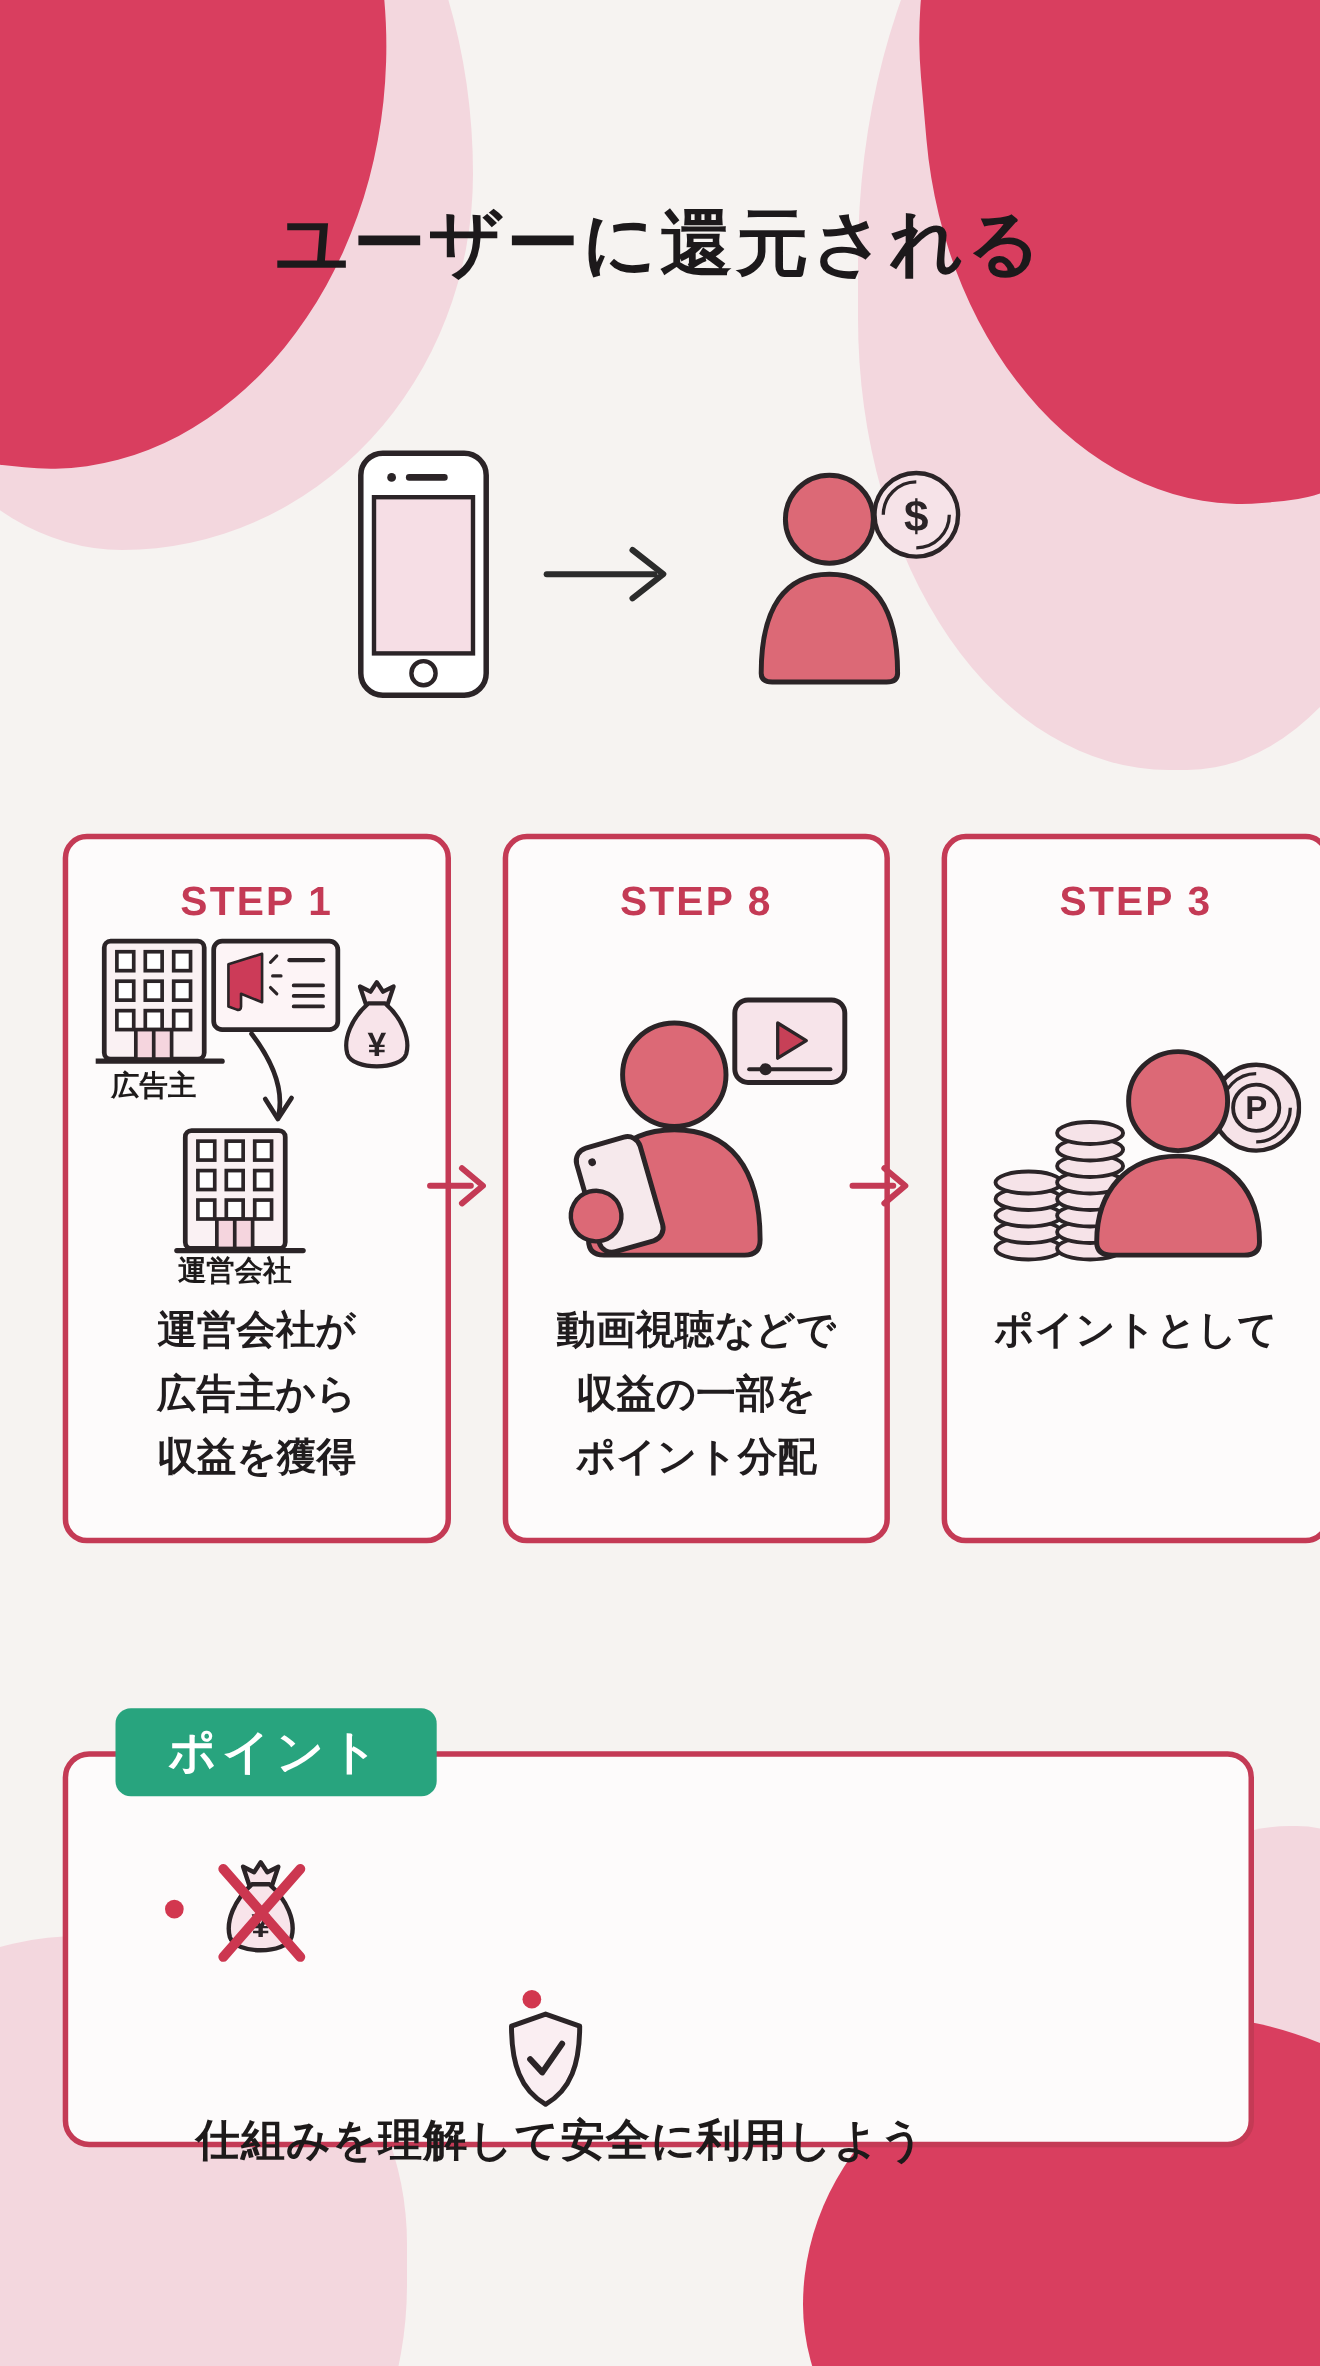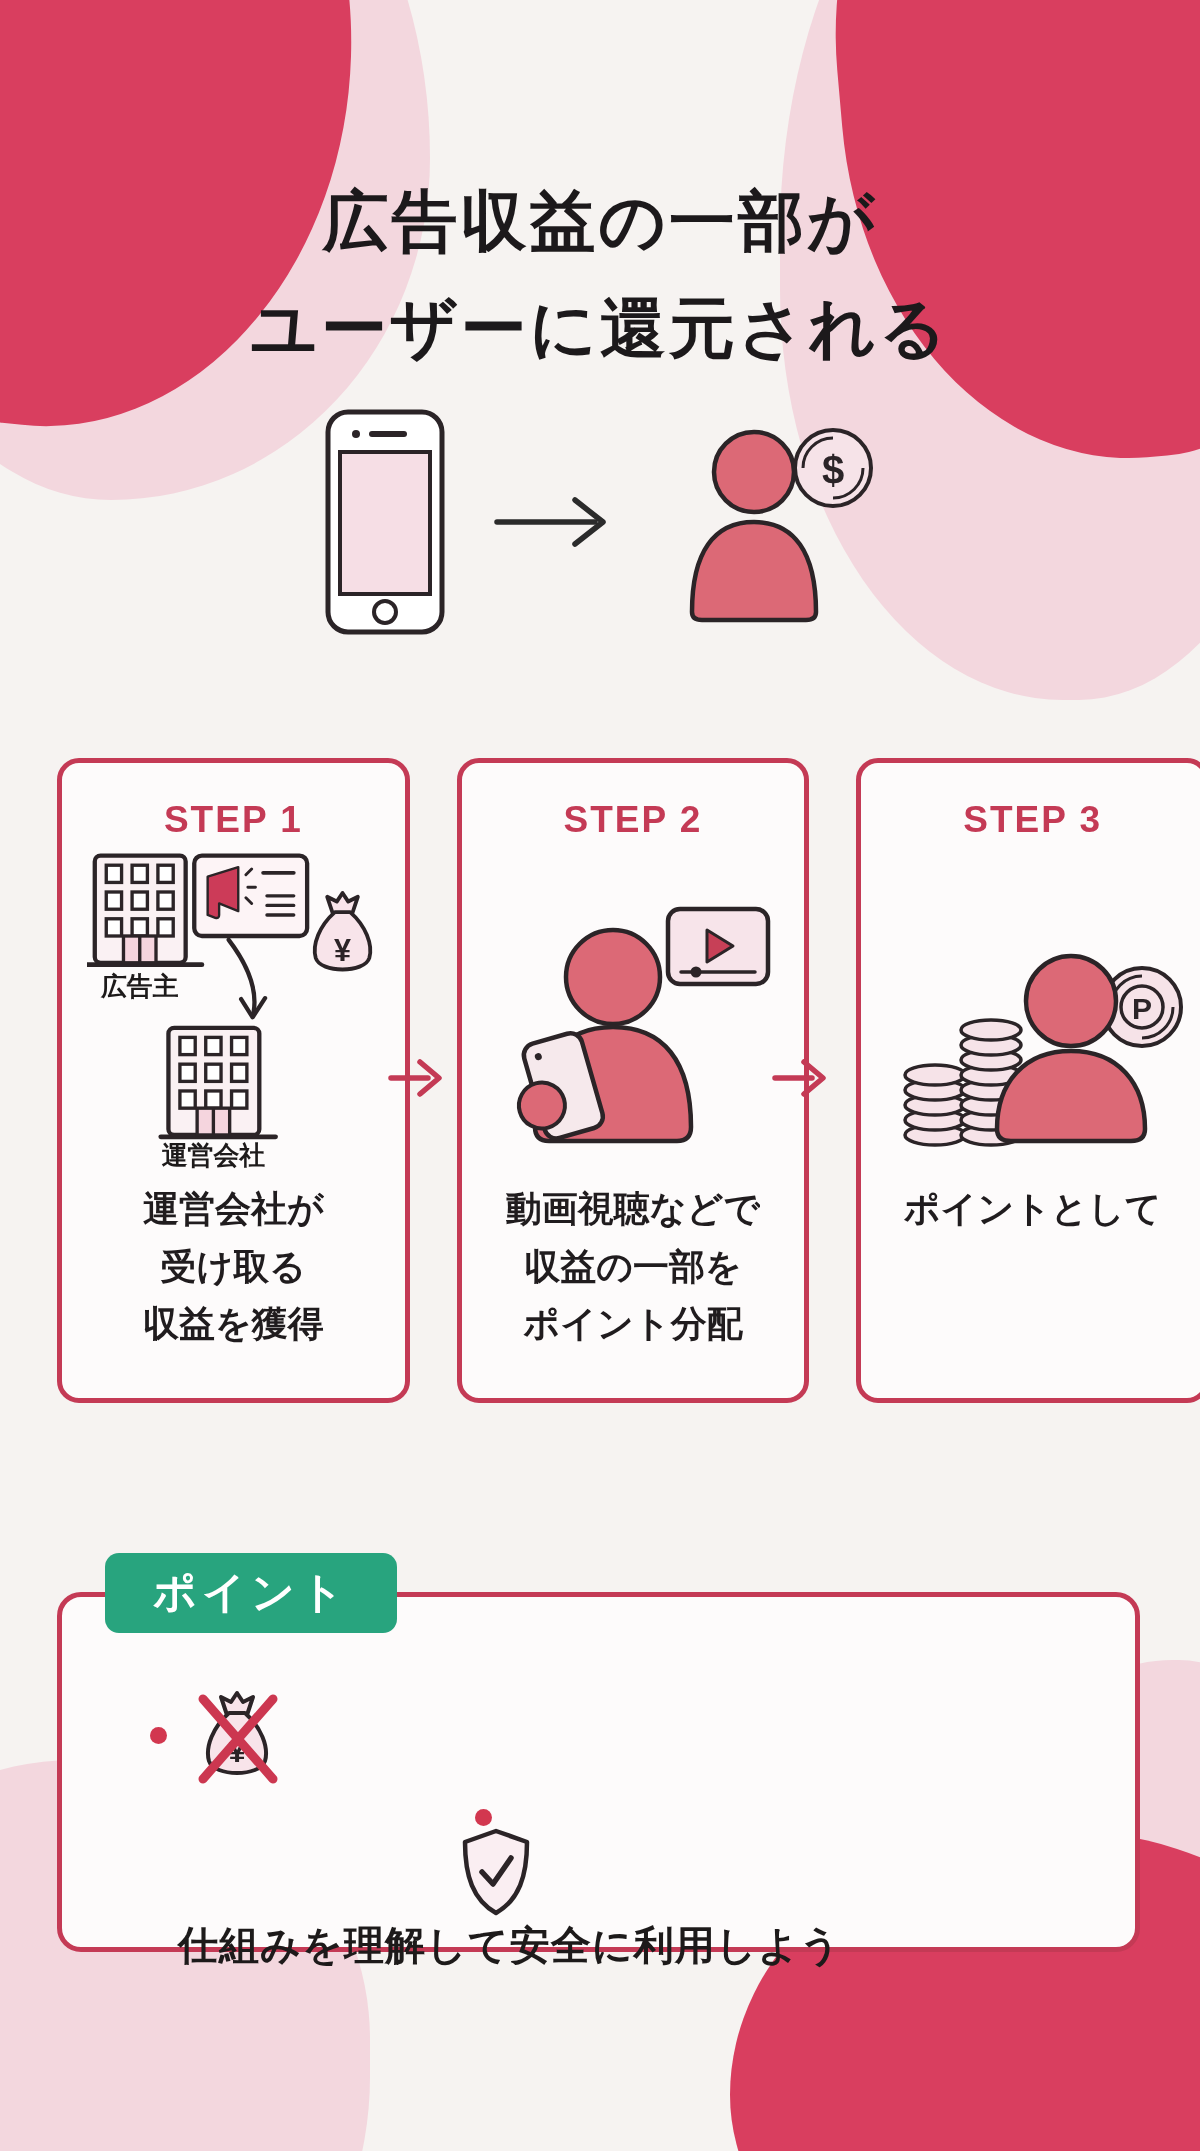--- a/index.html
+++ b/index.html
@@ -72,21 +72,20 @@
 
 <div class="blob pink b-tl-pink"></div>
 <div class="blob red b-tl-red"></div>
 <div class="blob pink b-tr-pink"></div>
 <div class="blob red b-tr-red"></div>
 <div class="blob pink b-bl-pink"></div>
 <div class="blob pink b-br-pink"></div>
 <div class="blob red b-br-red"></div>
 
 <div class="title">
-  <div>広告収益の一部が</div>
   <div>ユーザーに還元される</div>
 </div>
 
 <div class="hero">
   <svg width="122" height="228" viewBox="0 0 122 228">
     <rect x="4" y="4" width="114" height="220" rx="20" fill="#ffffff" stroke="#2b2427" stroke-width="5"></rect>
     <circle cx="32" cy="26" r="4" fill="#2b2427"></circle>
     <line x1="48" y1="26" x2="80" y2="26" stroke="#2b2427" stroke-width="6" stroke-linecap="round"></line>
     <rect x="16" y="44" width="90" height="142" fill="#f6dee5" stroke="#2b2427" stroke-width="4"></rect>
     <circle cx="61" cy="204" r="11" fill="#ffffff" stroke="#2b2427" stroke-width="4"></circle>
@@ -163,27 +162,27 @@
             <rect x="39" y="66" width="16" height="18"></rect>
             <rect x="66" y="66" width="16" height="18"></rect>
         </g>
         <rect x="30" y="84" width="34" height="28" fill="#f5d5de" stroke="#2b2427" stroke-width="3.5"></rect>
         <line x1="47" y1="84" x2="47" y2="112" stroke="#2b2427" stroke-width="3.5"></line>
         <text x="47" y="142" text-anchor="middle" font-size="27" font-weight="bold" fill="#1d1a1a">運営会社</text>
       </g>
     </svg>
     <div class="card-text">
       <div>運営会社が</div>
-      <div>受け取る</div>
+      <div>広告主から</div>
       <div>収益を獲得</div>
     </div>
   </div>
 
   <div class="card">
-    <div class="step-label">STEP 2</div>
+    <div class="step-label">STEP 8</div>
     <svg class="card-art" width="300" height="265" viewBox="0 0 300 265">
 
       <g>
         <rect x="185" y="20" width="100" height="75" rx="12" fill="#f7e4ea" stroke="#2b2427" stroke-width="4.5"></rect>
         <path d="M224,41 L250,57 L224,73 Z" fill="#c74057" stroke="#2b2427" stroke-width="3" stroke-linejoin="round"></path>
         <line x1="198" y1="83" x2="272" y2="83" stroke="#2b2427" stroke-width="3.5" stroke-linecap="round"></line>
         <circle cx="213" cy="83" r="5.5" fill="#2b2427"></circle>
       </g>
 
       <circle cx="130" cy="88" r="47" fill="#dc6976" stroke="#2b2427" stroke-width="4.5"></circle>

